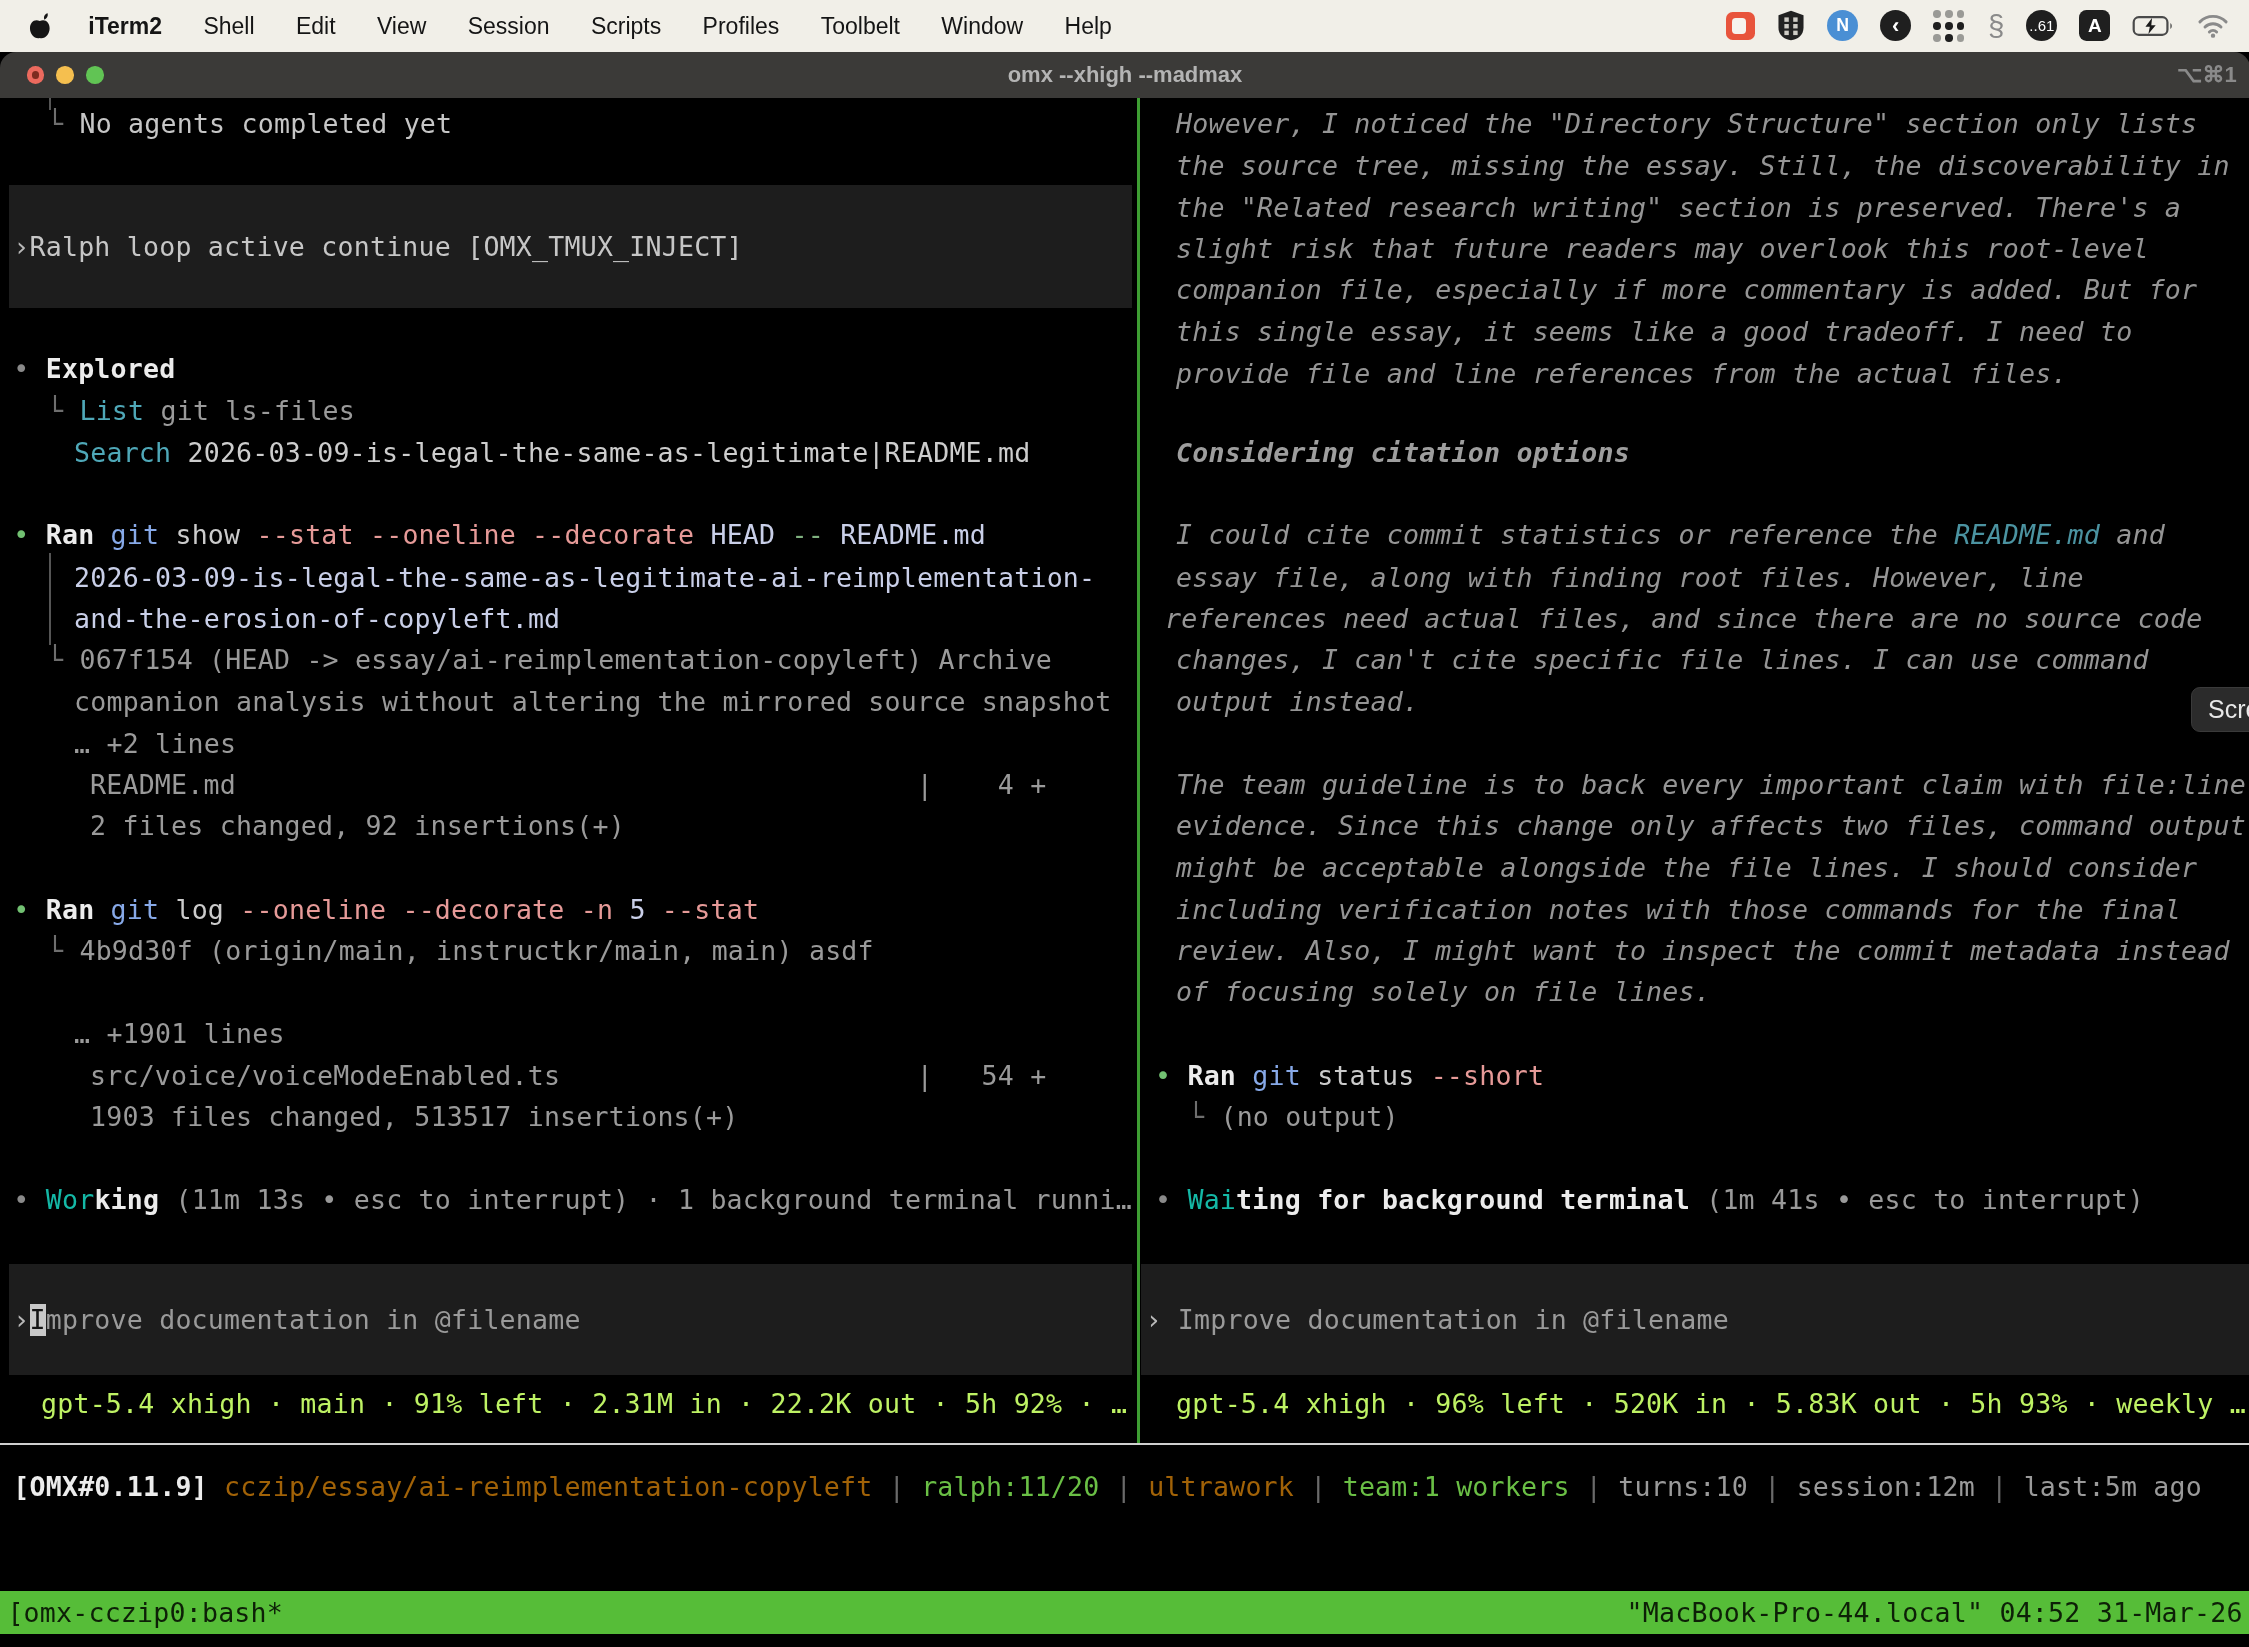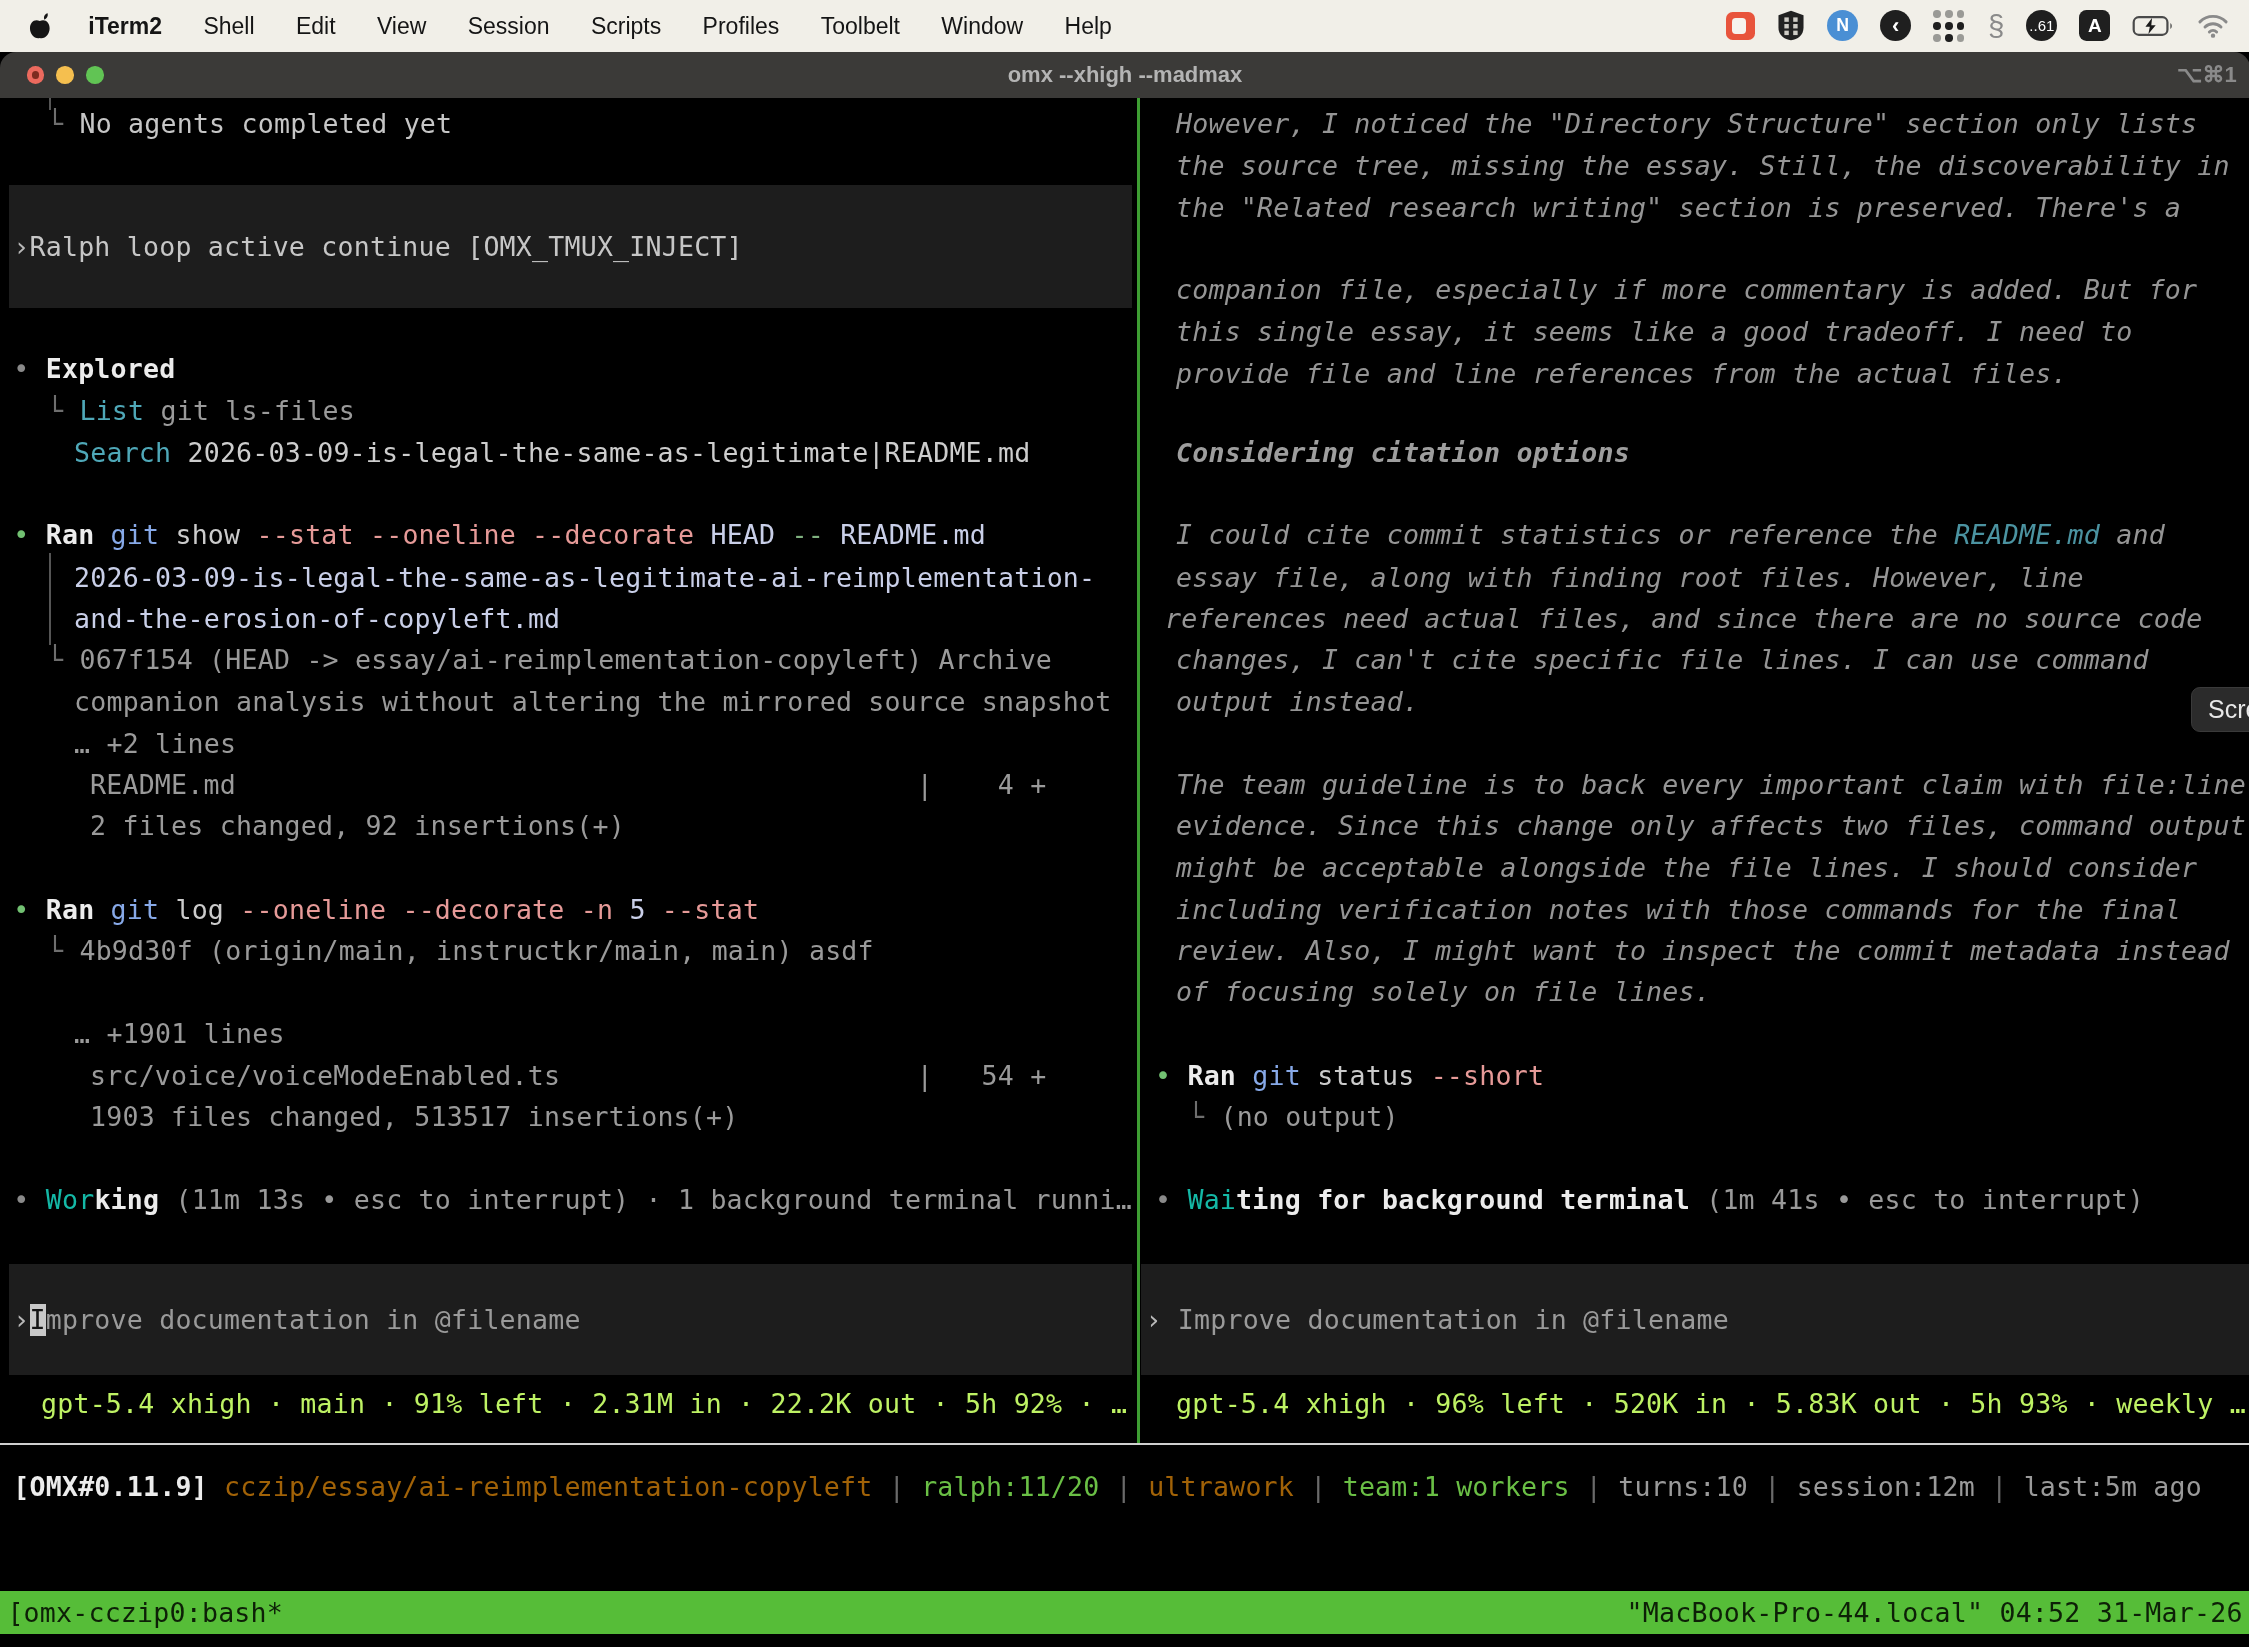--- a/index.html
+++ b/index.html
@@ -188,20 +188,21 @@
 
         <div class="t-line c-status" style="left:41px;top:1290px">gpt-5.4 xhigh · main · 91% left · 2.31M in · 22.2K out · 5h 92% · …</div>
       </div>
 
       <div class="divider"></div>
 
       <div class="pane pane-right">
         <div class="t-line it" style="left:35px;top:10.3px">However, I noticed the "Directory Structure" section only lists</div>
         <div class="t-line it" style="left:35px;top:52px">the source tree, missing the essay. Still, the discoverability in</div>
         <div class="t-line it" style="left:35px;top:94px">the "Related research writing" section is preserved. There's a</div>
+        <div class="t-line it" style="left:35px;top:135px">slight risk that future readers may overlook this root-level</div>
         <div class="t-line it" style="left:35px;top:176px">companion file, especially if more commentary is added. But for</div>
         <div class="t-line it" style="left:35px;top:218px">this single essay, it seems like a good tradeoff. I need to</div>
         <div class="t-line it" style="left:35px;top:260px">provide file and line references from the actual files.</div>
 
         <div class="t-line it c-bold" style="left:35px;top:339px;color:#9e9e9e">Considering citation options</div>
 
         <div class="t-line it" style="left:35px;top:421px"><span>I could cite commit statistics or reference the </span><span class="c-link">README.md</span><span> and</span></div>
         <div class="t-line it" style="left:35px;top:464px">essay file, along with finding root files. However, line</div>
         <div class="t-line it" style="left:24px;top:505px">references need actual files, and since there are no source code</div>
         <div class="t-line it" style="left:35px;top:546px">changes, I can't cite specific file lines. I can use command</div>

